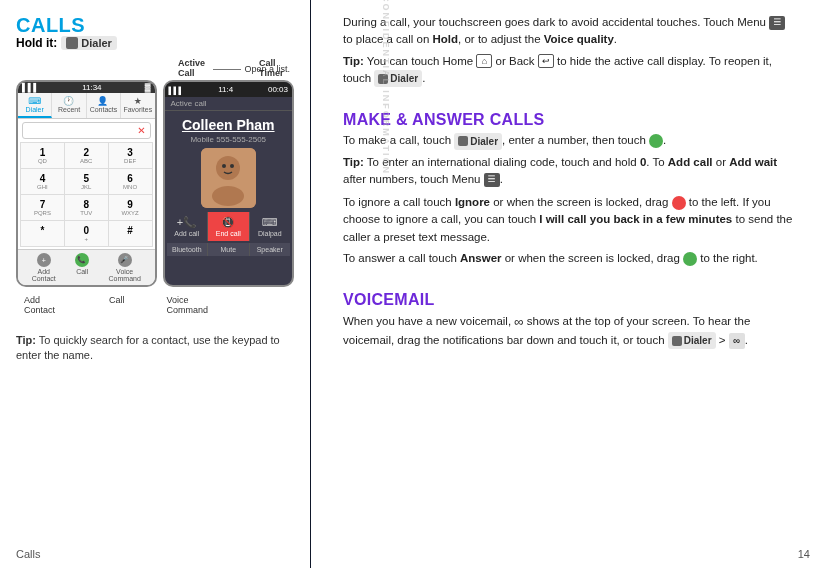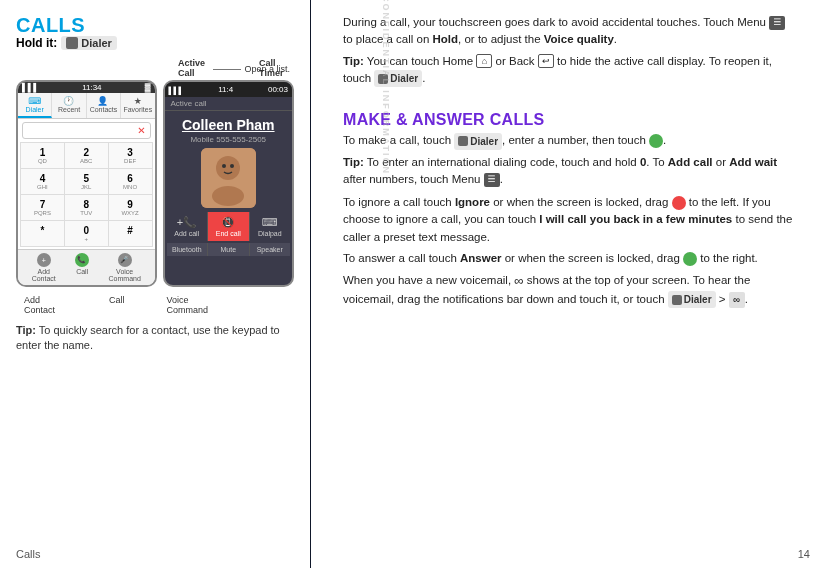--- a/index.html
+++ b/index.html
@@ -655,21 +655,21 @@
       </div>
     </div>
 
     <div class="bottom-labels" style="font-size:9px;color:#333;padding-left:8px;gap:28px;margin-top:2px;">
       <span>Add<br>Contact</span>
       <span style="margin-left:26px;">Call</span>
       <span style="margin-left:14px;">Voice<br>Command</span>
     </div>
   </div>
 
-  <div class="tip-box" style="margin-top:8px;">
+  <div class="tip-box" style="margin-top:18px;">
     <span class="tip-label">Tip:</span>
     <span>To quickly search for a contact, use the keypad to enter the name.</span>
   </div>
 </div>
 
 <div class="right-col">
 
   <div class="body-text">
     During a call, your touchscreen goes dark to avoid accidental touches. Touch Menu <span class="menu-icon">☰</span> to place a call on <b>Hold</b>, or to adjust the <b>Voice quality</b>.
   </div>
@@ -691,20 +691,21 @@
   <div class="body-text">
     To ignore a call touch <b>Ignore</b> or when the screen is locked, drag <span class="red-circle"></span> to the left. If you choose to ignore a call, you can touch <b>I will call you back in a few minutes</b> to send the caller a preset text message.
   </div>
 
   <div class="body-text">
     To answer a call touch <b>Answer</b> or when the screen is locked, drag <span class="green-circle"></span> to the right.
   </div>
 
 
 
+  <div class="section-title">VOICEMAIL</div>
 
   <div class="body-text">
     When you have a new voicemail, <span style="font-size:13px;vertical-align:middle;">∞</span> shows at the top of your screen. To hear the voicemail, drag the notifications bar down and touch it, or touch <span class="dialer-inline"><span style="display:inline-block;width:10px;height:10px;background:#666;border-radius:2px;"></span> Dialer</span> &gt; <span class="inline-icon">∞</span>.
   </div>
 
 </div>
 
 <div class="watermark">CONFIDENTIAL INFORMATION</div>
 
 <div class="footer-left">Calls</div>

